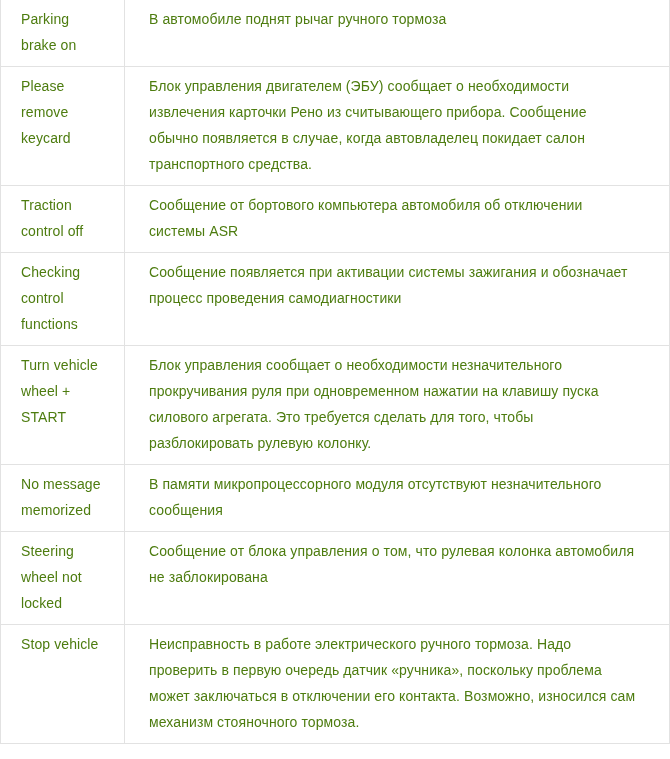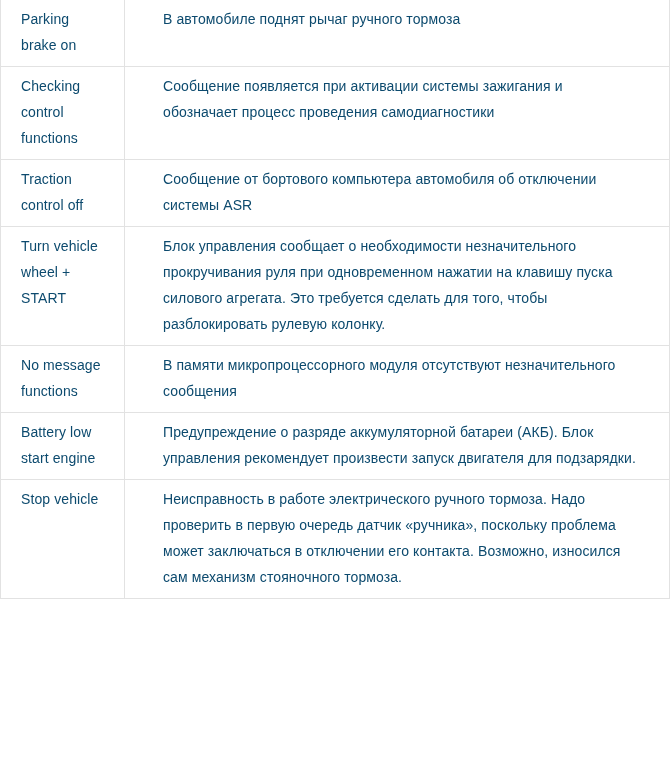--- a/index.html
+++ b/index.html
@@ -14,75 +14,79 @@
   table.msg-table {
     width: 670px;
     border-collapse: collapse;
     table-layout: fixed;
   }
   table.msg-table td {
     border: 1px solid #e2e2e2;
     vertical-align: top;
     font-size: 14px;
     line-height: 26px;
-    color: #0c4a6e;
+    color: #4d7c0f;
     letter-spacing: 0.1px;
     word-wrap: break-word;
   }
   
   table.msg-table tr:first-child td {
     border-top: none;
   }
   td.message-cell {
     padding: 6px 18px 8px 20px;
   }
   td.description-cell {
-    padding: 6px 30px 8px 38px;
+    padding: 6px 30px 8px 24px;
     margin-left: 22px;
   }
 </style>
 </head>
 <body>
 
 <table class="msg-table">
   <colgroup>
     <col style="width:124px">
     <col>
   </colgroup>
   <tbody>
   <tr>
     <td class="message-cell">Parking brake on</td>
     <td class="description-cell">В автомобиле поднят рычаг ручного тормоза</td>
   </tr>
 
-
   <tr>
-    <td class="message-cell">Checking control functions</td>
-    <td class="description-cell">Сообщение появляется при активации системы зажигания и обозначает процесс проведения самодиагностики</td>
+    <td class="message-cell">Please remove keycard</td>
+    <td class="description-cell">Блок управления двигателем (ЭБУ) сообщает о необходимости извлечения карточки Рено из считывающего прибора. Сообщение обычно появляется в случае, когда автовладелец покидает салон транспортного средства.</td>
   </tr>
 
   <tr>
     <td class="message-cell">Traction control off</td>
     <td class="description-cell">Сообщение от бортового компьютера автомобиля об отключении системы ASR</td>
   </tr>
 
   <tr>
+    <td class="message-cell">Checking control functions</td>
+    <td class="description-cell">Сообщение появляется при активации системы зажигания и обозначает процесс проведения самодиагностики</td>
+  </tr>
+
+  <tr>
     <td class="message-cell">Turn vehicle wheel + START</td>
     <td class="description-cell">Блок управления сообщает о необходимости незначительного прокручивания руля при одновременном нажатии на клавишу пуска силового агрегата. Это требуется сделать для того, чтобы разблокировать рулевую колонку.</td>
   </tr>
 
   <tr>
-    <td class="message-cell">No message functions</td>
+    <td class="message-cell">No message memorized</td>
     <td class="description-cell">В памяти микропроцессорного модуля отсутствуют незначительного сообщения</td>
   </tr>
 
+  <tr>
+    <td class="message-cell">Steering wheel not locked</td>
+    <td class="description-cell">Сообщение от блока управления о том, что рулевая колонка автомобиля не заблокирована</td>
+  </tr>
 
-  <tr>
-    <td class="message-cell">Battery low start engine</td>
-    <td class="description-cell">Предупреждение о разряде аккумуляторной батареи (АКБ). Блок управления рекомендует произвести запуск двигателя для подзарядки.</td>
-  </tr>
 
   <tr>
     <td class="message-cell">Stop vehicle</td>
     <td class="description-cell">Неисправность в работе электрического ручного тормоза. Надо проверить в первую очередь датчик «ручника», поскольку проблема может заключаться в отключении его контакта. Возможно, износился сам механизм стояночного тормоза.</td>
   </tr>
 </tbody>
 </table>
 
 </body></html>

